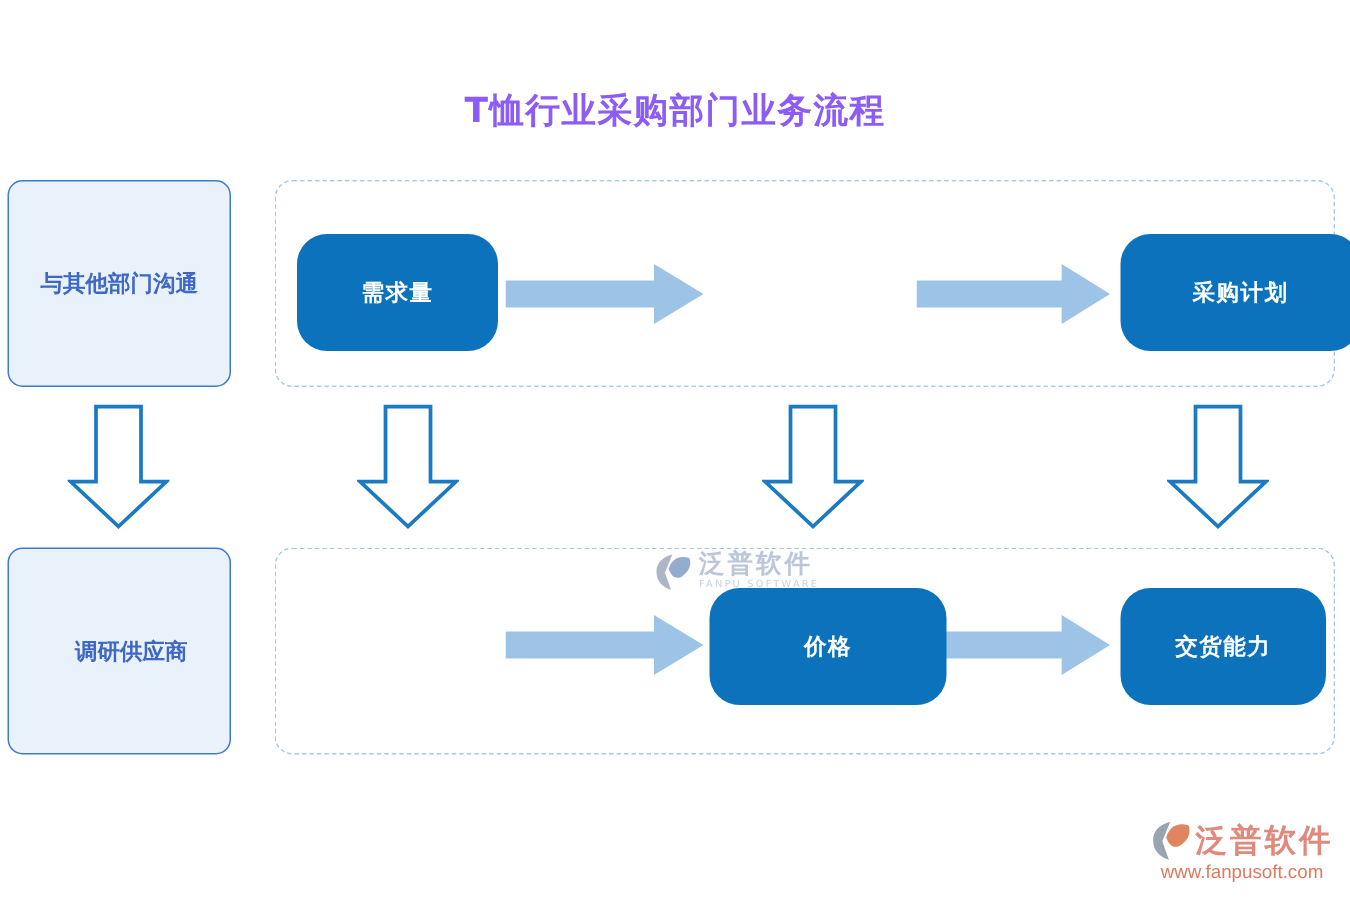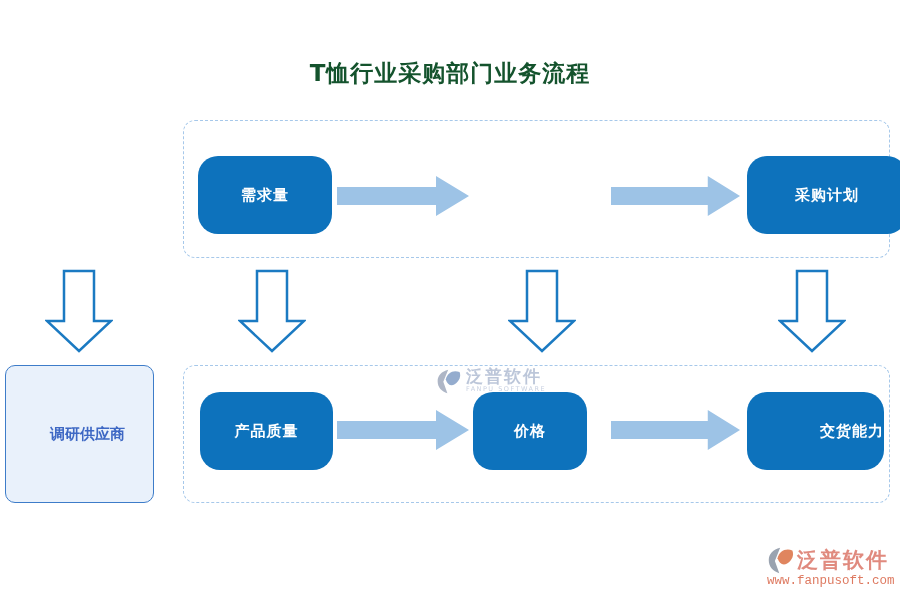--- a/index.html
+++ b/index.html
@@ -4,21 +4,21 @@
 <style>
   html,body{margin:0;padding:0;}
   body{
     width:900px;height:600px;position:relative;background:#ffffff;
     font-family:"DejaVu Sans","Liberation Sans",sans-serif;
     overflow:hidden;
   }
   .canvas{position:absolute;inset:0;}
   .title{
     position:absolute;top:58px;left:0;width:900px;margin:0;
-    text-align:center;font-size:23px;font-weight:bold;color:#14532d;
+    text-align:center;font-size:23px;font-weight:bold;color:#8b5cf6;
     letter-spacing:1px;z-index:3;
   }
   .side-box{
     position:absolute;left:5px;width:149px;height:138px;box-sizing:border-box;
     background:#e9f1fb;border:1.5px solid #3d7cc9;border-radius:10px;
     display:flex;align-items:center;justify-content:center;
     color:#3e68c4;font-weight:bold;font-size:15px;z-index:2;
   }
   .dash-box{
     position:absolute;left:183px;width:707px;height:138px;box-sizing:border-box;
@@ -40,21 +40,21 @@
   }
   .wm-center .wm-sub{
     font-size:6.5px;color:#c6cfe0;letter-spacing:1.5px;line-height:1.2;
   }
   .wm-corner{position:absolute;left:767px;top:546px;z-index:3;}
   .wm-corner .wm-row{display:flex;align-items:center;gap:2px;}
   .wm-corner .wm-brand{
     font-size:21px;font-weight:bold;color:#e08a7e;letter-spacing:2px;line-height:1;
   }
   .wm-corner .wm-url{
-    font-family:Liberation Mono, monospace;
+    font-family:Liberation Sans, sans-serif;
     font-size:12.5px;color:#de7a61;margin-top:1px;text-align:center;line-height:1.1;
   }
 </style>
 </head>
 <body>
 
 <div class="canvas">
 
   <h1 class="title">T恤行业采购部门业务流程</h1>
 
@@ -65,38 +65,38 @@
     </svg>
     <div>
       <div class="wm-brand">泛普软件</div>
       <div class="wm-sub">FANPU SOFTWARE</div>
     </div>
   </div>
 
   <div class="dash-box" style="top:120px;"></div>
   <div class="dash-box" style="top:365px;"></div>
 
+  <div class="side-box" style="top:120px;">
+    <span>与其他部门沟通</span>
+  </div>
   <div class="side-box" style="top:365px;padding-left:16px;">
     <span>调研供应商</span>
   </div>
 
   <div class="node" style="left:198px;top:156px;width:134px;">
     <span>需求量</span>
   </div>
   <div class="node" style="left:747px;top:156px;width:160px;">
     <span>采购计划</span>
   </div>
 
-  <div class="node" style="left:200px;top:392px;width:133px;">
-    <span>产品质量</span>
-  </div>
-  <div class="node" style="left:473px;top:392px;width:114px;">
+  <div class="node" style="left:473px;top:392px;width:158px;">
     <span>价格</span>
   </div>
-  <div class="node" style="left:747px;top:392px;width:137px;justify-content:flex-end;">
+  <div class="node" style="left:747px;top:392px;width:137px;">
     <span>交货能力</span>
   </div>
 
   <svg class="h-arrow" style="left:337px;top:174px;" width="133" height="44" viewBox="0 0 133 44">
     <polygon points="0,13 99,13 99,2 132,22 99,42 99,31 0,31" fill="#9dc3e6"></polygon>
   </svg>
   <svg class="h-arrow" style="left:611px;top:174px;" width="130" height="44" viewBox="0 0 133 44" preserveAspectRatio="none">
     <polygon points="0,13 99,13 99,2 132,22 99,42 99,31 0,31" fill="#9dc3e6"></polygon>
   </svg>
 

